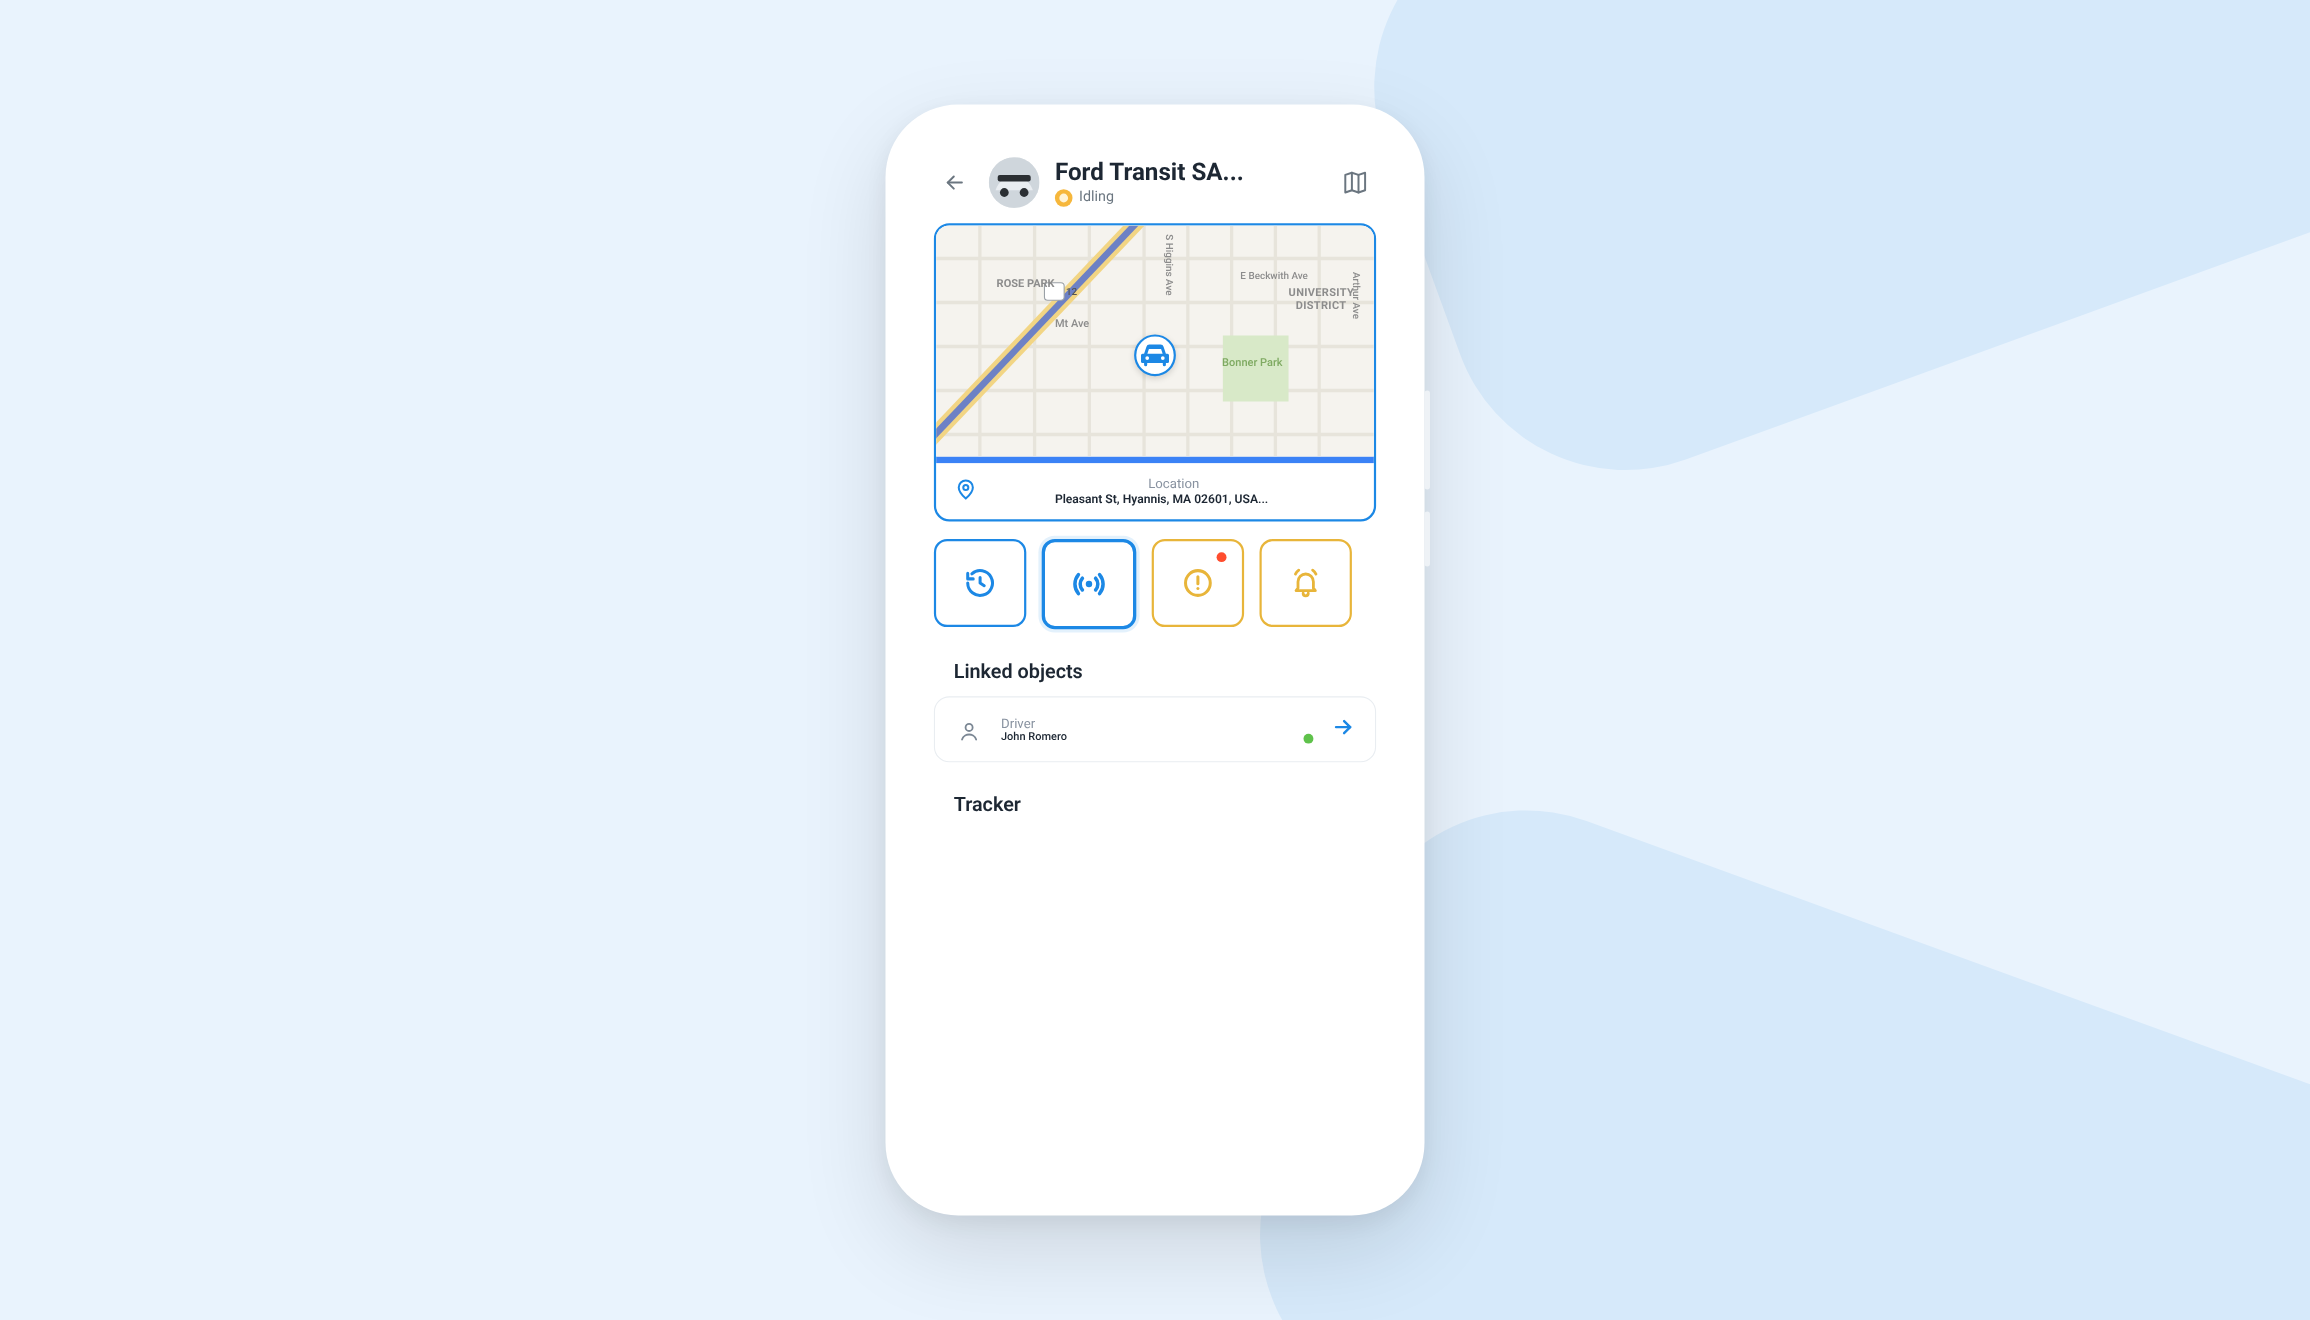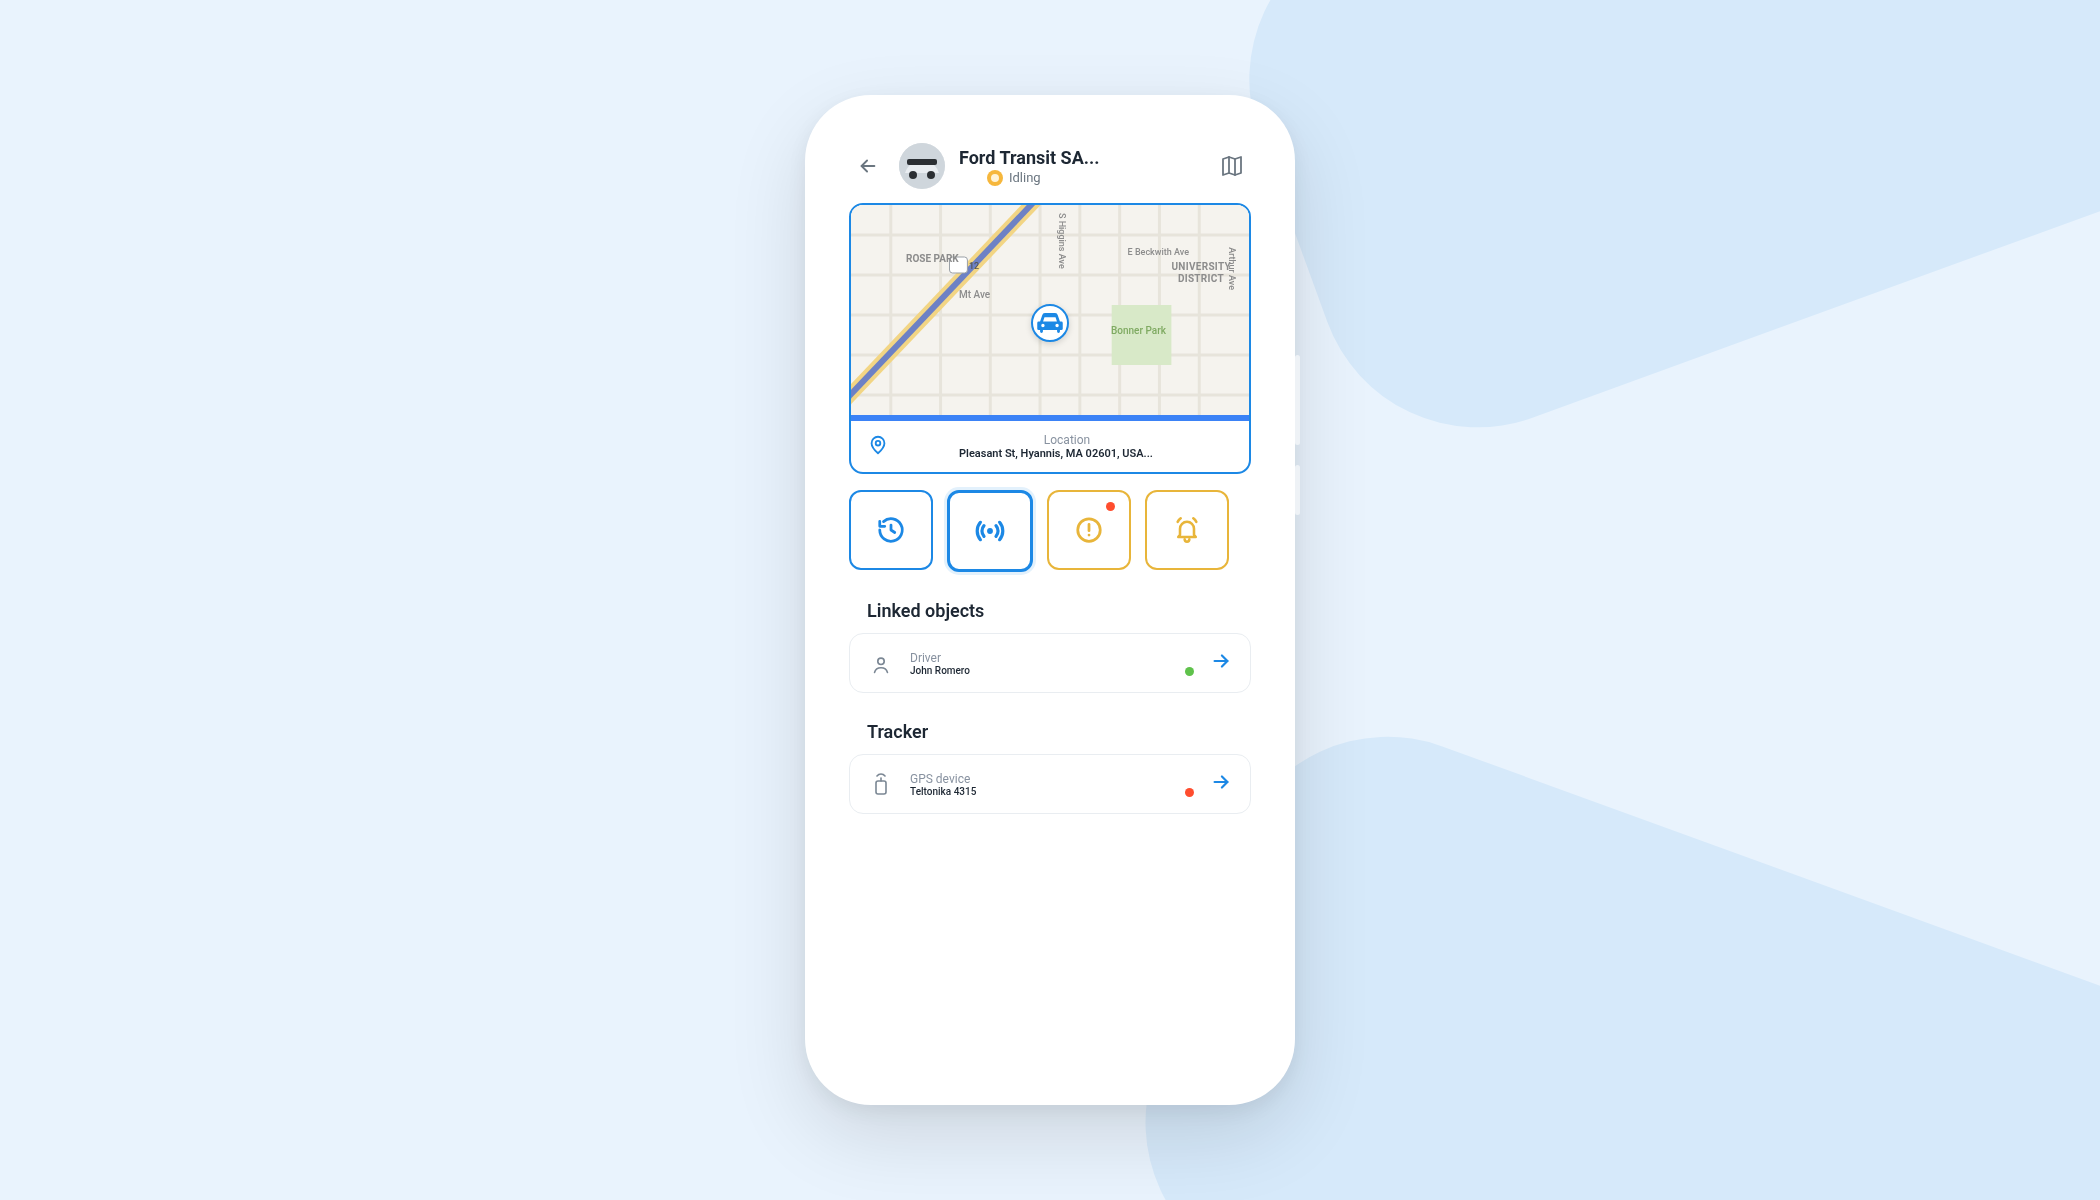--- a/index.html
+++ b/index.html
@@ -87,27 +87,27 @@
     background: linear-gradient(135deg,#d4d9de 0%, #f2f4f6 100%);
     position: relative;
     overflow:hidden;
     flex:none;
   }
   .avatar svg { position:absolute; inset:0; }
 
   .header-text { flex:1; min-width:0; }
   .title {
     font-weight: 700;
-    font-size: 18px;
+    font-size: 22px;
     color: #1d2733;
     white-space: nowrap;
     overflow: hidden;
     text-overflow: ellipsis;
   }
-  .status-row { display:flex; align-items:center; gap:6px; margin-top:2px;margin-left:28px; }
+  .status-row { display:flex; align-items:center; gap:6px; margin-top:2px; }
   .status-dot {
     width:16px; height:16px; border-radius:50%;
     background:#f6b73c;
     display:flex; align-items:center; justify-content:center;
   }
   .status-dot:after{
     content:""; width:8px; height:8px; border-radius:50%;
     background:#fff3d6;
   }
   .status-text { font-size:13px; color:#6b7680; }
@@ -361,37 +361,15 @@
           <svg width="22" height="22" viewBox="0 0 24 24" fill="none" stroke="currentColor" stroke-width="2.4" stroke-linecap="round" stroke-linejoin="round">
               <path d="M5 12h14"></path>
               <path d="M13 6l6 6-6 6"></path>
             </svg>
         </span>
       </div>
 
     </div>
 
     <div class="section-title">Tracker</div>
-    <div class="card">
-      <div class="row">
-        <span class="row-icon">
-          <svg width="20" height="24" viewBox="0 0 20 24" fill="none" stroke="currentColor" stroke-width="1.6" stroke-linecap="round" stroke-linejoin="round">
-              <rect x="5" y="8" width="10" height="13" rx="2"></rect>
-              <path d="M10 5v3"></path>
-              <path d="M6 3c1-1.3 2.4-2 4-2s3 .7 4 2"></path>
-            </svg>
-        </span>
-        <div class="row-text">
-          <div class="row-label">GPS device</div>
-          <div class="row-value">Teltonika 4315</div>
-        </div>
-        <span class="status-led red"></span>
-        <span class="row-arrow">
-          <svg width="22" height="22" viewBox="0 0 24 24" fill="none" stroke="currentColor" stroke-width="2.4" stroke-linecap="round" stroke-linejoin="round">
-              <path d="M5 12h14"></path>
-              <path d="M13 6l6 6-6 6"></path>
-            </svg>
-        </span>
-      </div>
-    </div>
 
   </div>
 </div>
 
 </body></html>

